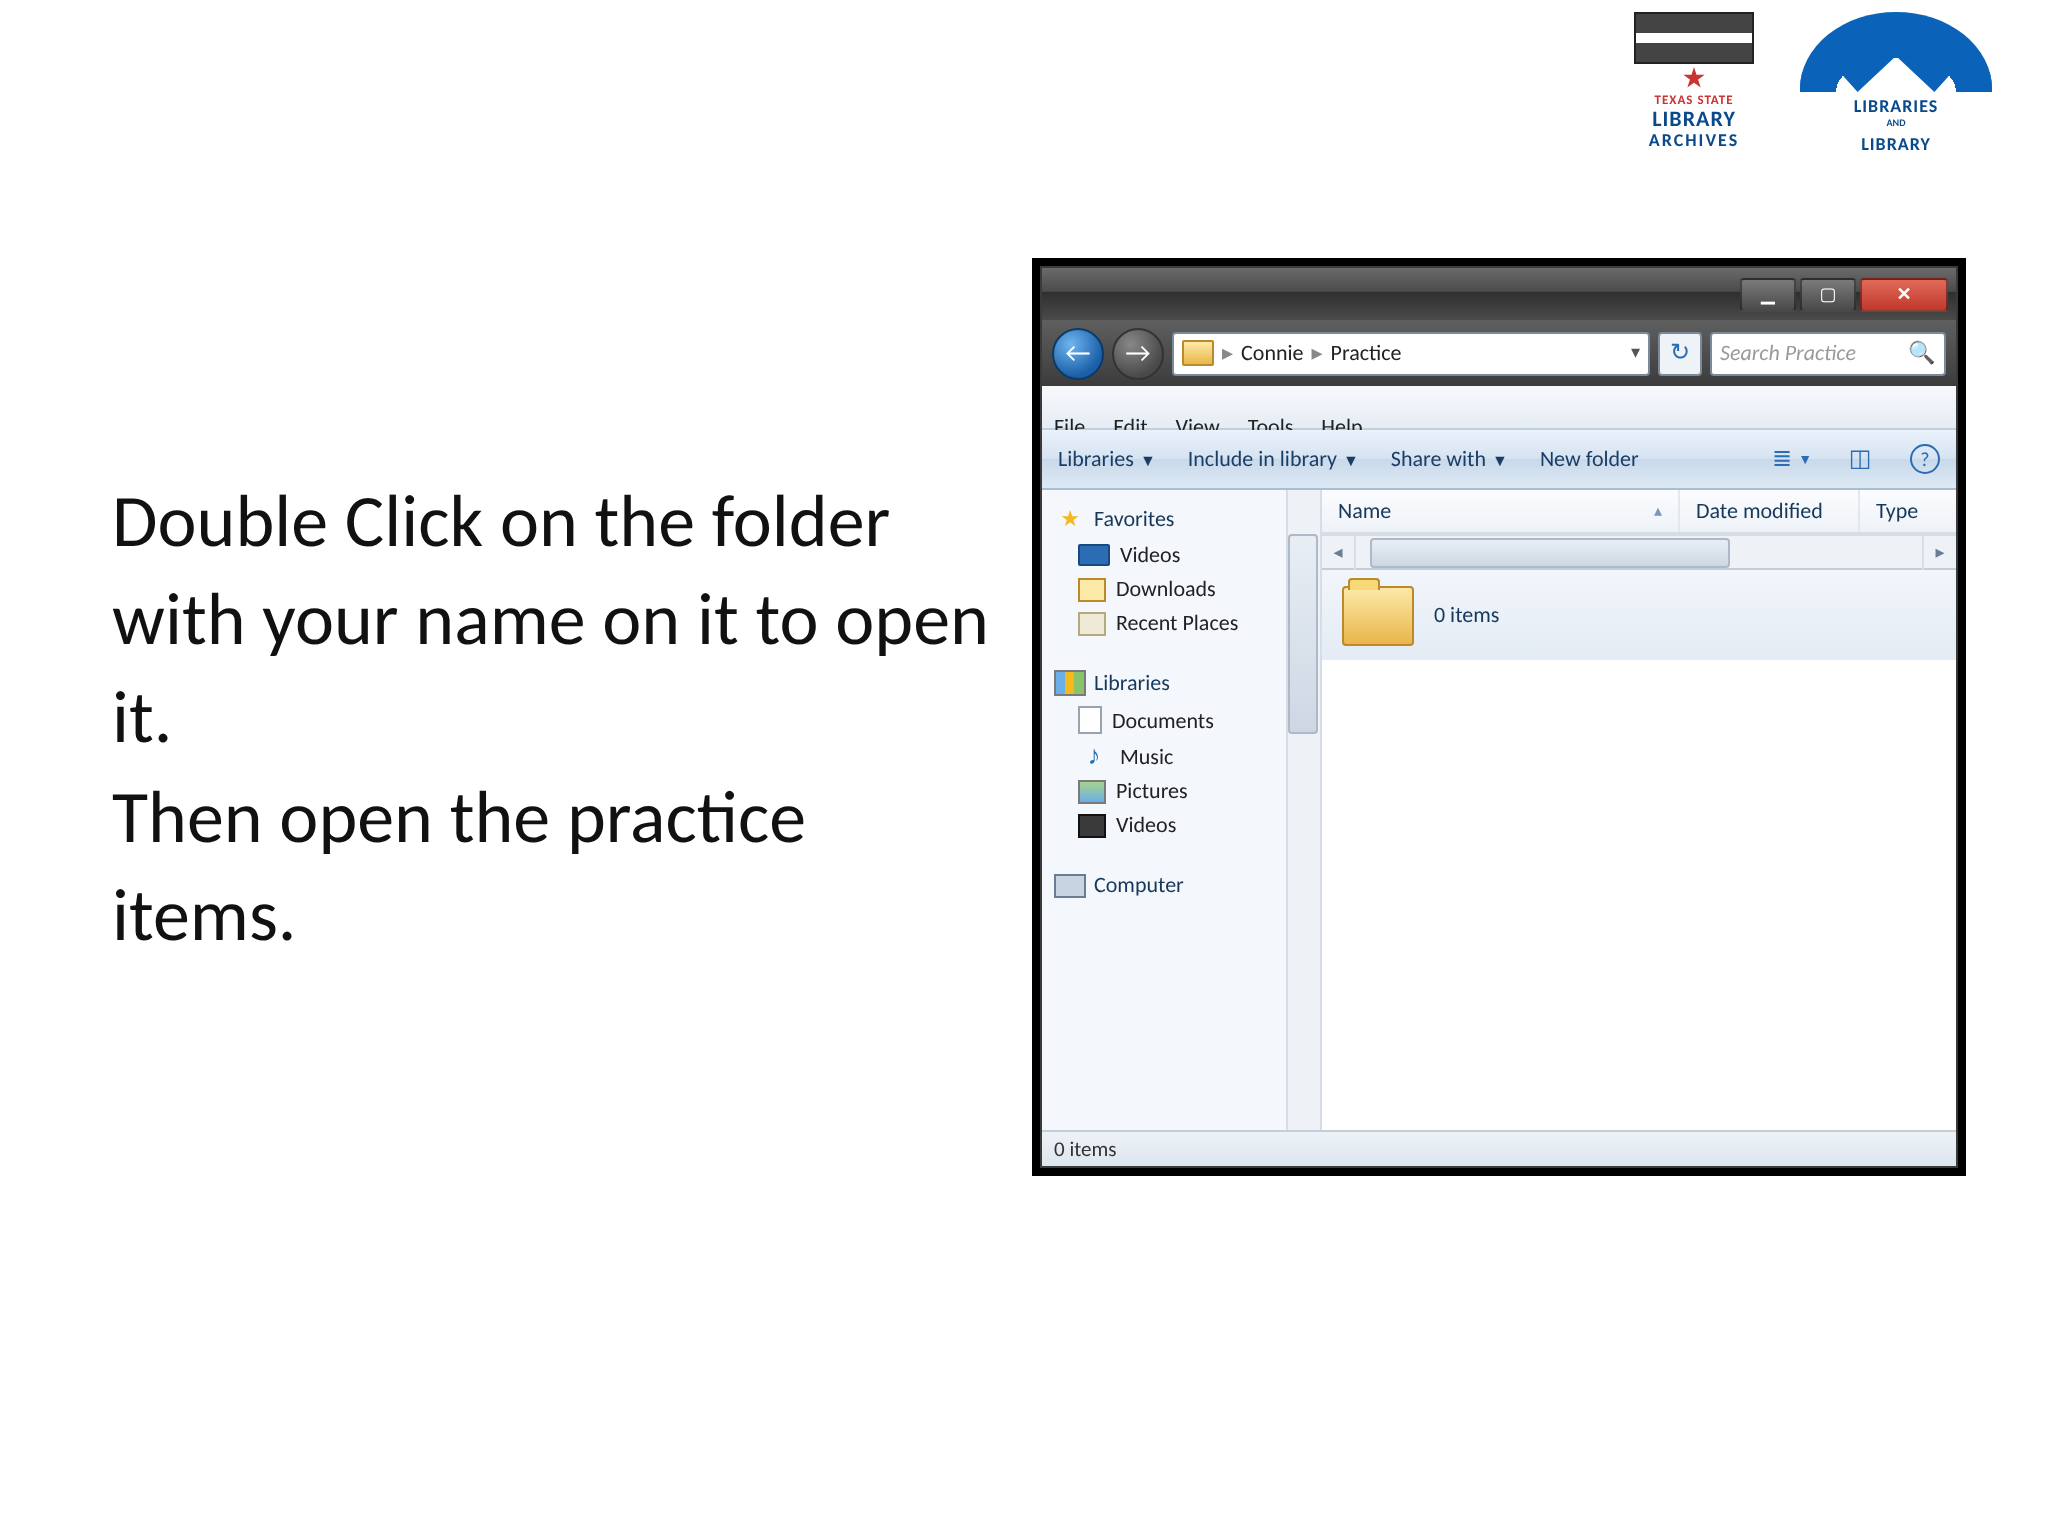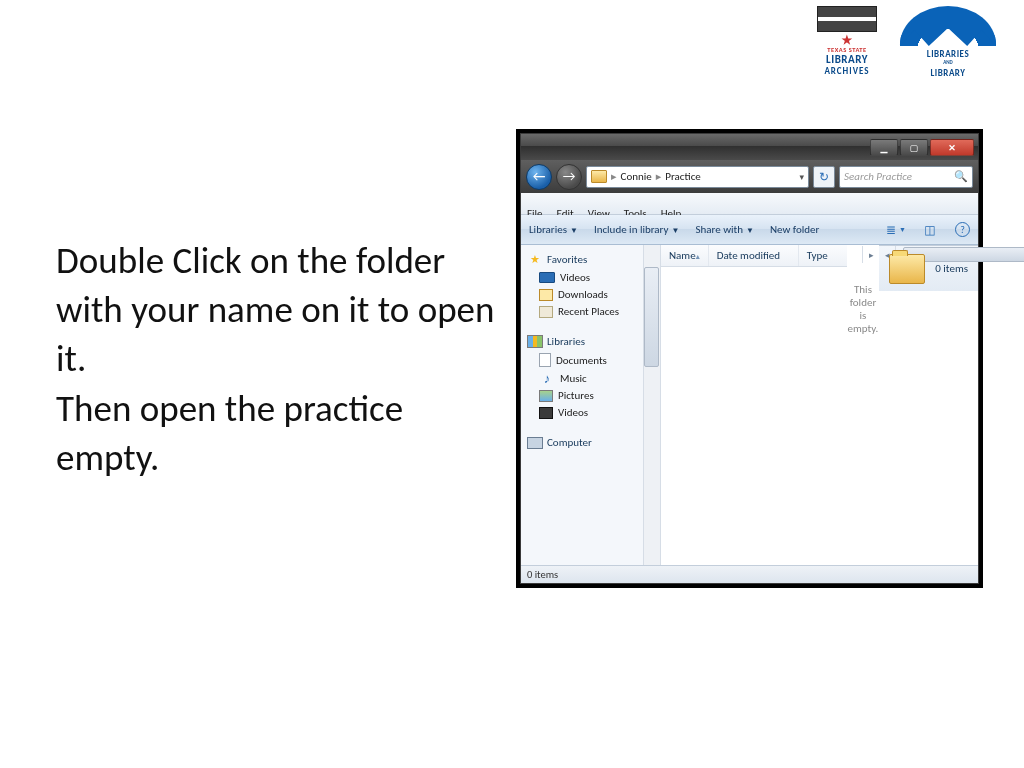--- a/index.html
+++ b/index.html
@@ -74,21 +74,21 @@
   }
   .navbtn{ width:26px;height:26px;border-radius:50%;background:radial-gradient(circle at 35% 30%,#6fb5ef,#1a5fa8 70%);border:1px solid #0d3a66;display:flex;align-items:center;justify-content:center;color:#fff;font-size:14px;}
   .navbtn.fwd{ background:radial-gradient(circle at 35% 30%,#888,#4a4a4a 70%); border-color:#333;}
   .addr{
     flex:1; height:22px; background:#fff; border:1px solid #7a8a9a; border-radius:2px; display:flex; align-items:center; font-size:11px; color:#222; padding:0 4px; gap:4px;
   }
   .addr .foldicon{width:16px;height:13px;background:linear-gradient(#fde9a7,#e9b64a);border:1px solid #bb8a2a;border-radius:1px;}
   .addr .sep{color:#888;}
   .addr .dd{margin-left:auto;color:#555;font-size:9px;}
   .refresh{width:22px;height:22px;background:#eef3f8;border:1px solid #7a8a9a;border-radius:2px;display:flex;align-items:center;justify-content:center;color:#2a6db5;font-size:12px;}
-  .search{width:134px;height:22px;background:#fff;border:1px solid #7a8a9a;border-radius:2px;display:flex;align-items:center;padding:0 4px;font-size:11px;color:#9a9a9a;font-style:italic;}
+  .search{width:118px;height:22px;background:#fff;border:1px solid #7a8a9a;border-radius:2px;display:flex;align-items:center;padding:0 4px;font-size:11px;color:#9a9a9a;font-style:italic;}
   .search .mag{margin-left:auto;color:#2a6db5;font-style:normal;}
   .menubar{
     height:22px; background:linear-gradient(#f7f9fc,#e5ecf4); border-bottom:1px solid #c3cedb; display:flex; align-items:center; padding:0 6px; gap:14px; font-size:11px; color:#222;
   }
   .menubar span{cursor:default;margin-top:19px;}
   .toolbar{
     height:30px; background:linear-gradient(#eaf2fb,#d6e3f1 49%,#c9d9ea 50%,#dde9f5);
     border-bottom:1px solid #a9bdd3; display:flex; align-items:center; padding:0 8px; gap:16px; font-size:11px; color:#1b3e66;
   }
   .toolbar .dd{font-size:8px;margin-left:3px;}
@@ -107,21 +107,21 @@
   .ic.star{color:#f5b920;}
   .ic.desk{width:16px;height:11px;background:#2a6db5;border:1px solid #184a80;border-radius:1px;}
   .ic.dl{width:14px;height:12px;background:#fde9a7;border:1px solid #bb8a2a;}
   .ic.rp{width:14px;height:12px;background:#efe9d8;border:1px solid #b4a97f;}
   .ic.lib{width:16px;height:13px;background:linear-gradient(90deg,#6ab0e8 0 33%,#f5b920 33% 66%,#8ac46a 66%);border:1px solid #7a7a7a;}
   .ic.doc{width:12px;height:14px;background:#fff;border:1px solid #9aa4b0;}
   .ic.mus{color:#2a6db5;font-size:13px;}
   .ic.pic{width:14px;height:12px;background:linear-gradient(#a7d28c,#6ab0e8);border:1px solid #7a7a7a;}
   .ic.vid{width:14px;height:12px;background:#3a3a3a;border:1px solid #111;}
   .ic.comp{width:16px;height:12px;background:#c7d4e2;border:1px solid #6a7d92;}
-  .main{flex:1;display:flex;flex-direction:row;min-width:0;}
+  .main{flex:1;display:flex;flex-direction:column;min-width:0;}
   .cols{
     height:22px;background:linear-gradient(#fbfcfe,#eef2f7);border-bottom:1px solid #d6dde6;display:flex;align-items:center;font-size:11px;color:#16385a;
   }
   .cols .c{padding:0 8px;border-right:1px solid #e3e8ef;height:100%;display:flex;align-items:center;}
   .cols .c.name{flex:1;}
   .cols .sorter{color:#7796b8;font-size:8px;margin-left:auto;}
   .list{flex:1;position:relative;background:#fff;}
   .empty{position:absolute;top:38px;left:0;right:0;text-align:center;font-size:11px;color:#8a8a8a;}
   .hscroll{height:17px;background:#eef1f5;border-top:1px solid #d6dde6;position:relative;}
   .hthumb{position:absolute;left:24px;top:1px;height:15px;width:180px;background:linear-gradient(#e9eef5,#cdd7e3);border:1px solid #aeb9c7;border-radius:2px;}
@@ -154,21 +154,21 @@
       <div class="people"></div>
     </div>
     <div class="t1">LIBRARIES</div>
     <div style="font-size:5px;">AND</div>
     <div class="t1">LIBRARY</div>
   </div>
 </div>
 
 <div class="instruction">
   <span>Double Click on the folder with your name on it to open it.</span><br>
-  <span>Then open the practice empty.</span>
+  <span>Then open the practice items.</span>
 </div>
 
 <div class="win">
   <div class="win-inner">
     <div class="titlebar">
       <div class="tbtn min">▁</div>
       <div class="tbtn max">▢</div>
       <div class="tbtn close">✕</div>
     </div>
 
@@ -272,23 +272,20 @@
             <span>Name</span>
             <span class="sorter">▴</span>
           </div>
           <div class="c" style="width:90px;">
               <span>Date modified</span>
             </div>
           <div class="c" style="width:48px;border-right:none;">
               <span>Type</span>
             </div>
         </div>
-        <div class="list">
-          <div class="empty">This folder is empty.</div>
-        </div>
         <div class="hscroll">
           <div class="harrow l">◂</div>
           <div class="hthumb"></div>
           <div class="harrow r">▸</div>
         </div>
         <div class="details">
           <div class="bigfold"></div>
           <span>0 items</span>
         </div>
       </div>

